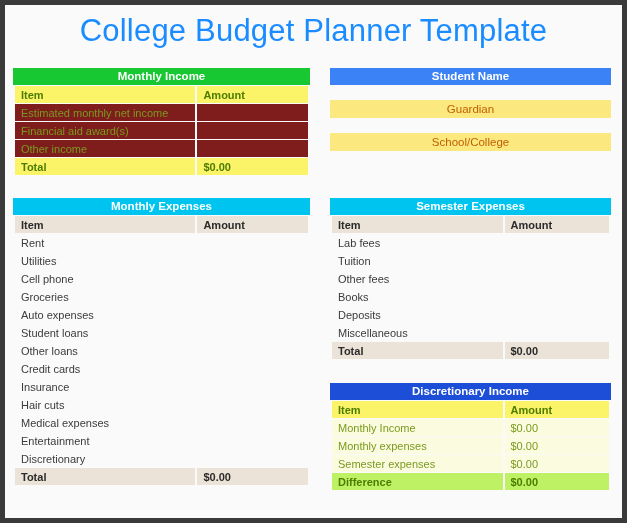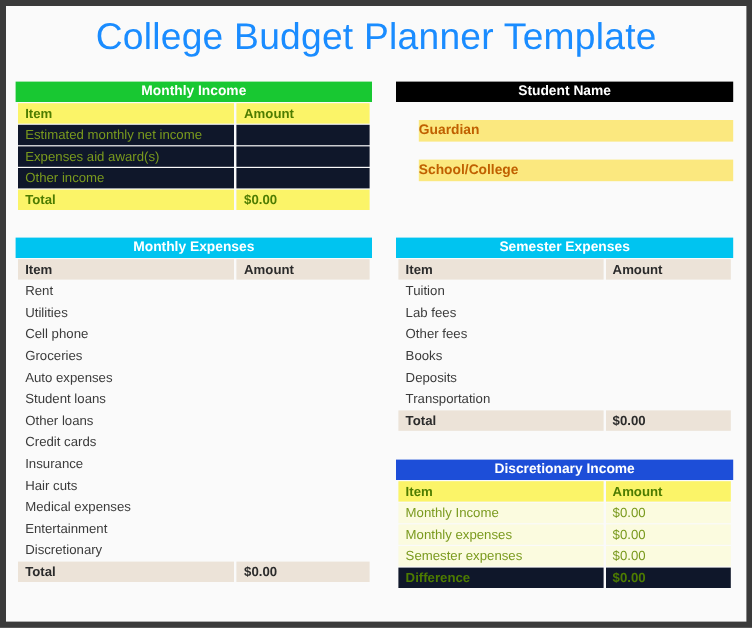--- a/index.html
+++ b/index.html
@@ -35,50 +35,49 @@
   .sec-title {
     height: 17px;
     line-height: 17px;
     text-align: center;
     font-size: 11.5px;
     font-weight: bold;
     color: #ffffff;
   }
   .sec-title.green  { background: #18c832; }
   .sec-title.cyan   { background: #00c4f0; }
-  .sec-title.orange { background: #000000; }
+  .sec-title.orange { background: #3b82f6; }
   .sec-title.olive  { background: #1d4ed8; }
 
   table.grid { width: 100%; border-collapse: separate; border-spacing: 2px 1px; table-layout: fixed; }
   table.grid td { height: 17px; font-size: 11px; padding: 0 0 0 6px; vertical-align: middle; white-space: nowrap; overflow: hidden; }
   td.amt { padding: 0 6px 0 0; }
 
   
   .y-head td   { background: #fbf468; color: #4d7c00; font-weight: bold; }
-  .y-row  td   { background: #0f172a; color: #7a9a1e; }
+  .y-row  td   { background: #7f1d1d; color: #7a9a1e; }
   .y-tot  td   { background: #fbf468; color: #4d7c00; font-weight: bold; }
 
   
   .b-head td   { background: #ece3d8; color: #2b2b2b; font-weight: bold; }
   .b-row  td   { background: #fafafa; color: #3b3b3b; }
   .b-tot  td   { background: #ece3d8; color: #2b2b2b; font-weight: bold; }
 
   
   .o-head td   { background: #fbf468; color: #4d7c00; font-weight: bold; }
   .o-row  td   { background: #fbfbdf; color: #7a9a1e; }
-  .o-tot  td   { background: #0f172a; color: #4d7c00; font-weight: bold; margin-left: 12px; }
+  .o-tot  td   { background: #bef264; color: #4d7c00; font-weight: bold; margin-left: 12px; }
 
   .infobar {
     height: 18px; line-height: 18px;
-    text-align: left;
+    text-align: center;
     font-size: 11.5px;
-    font-weight: bold;
+    font-weight: normal;
     background: #fbe87f;
     color: #c06000;
-    margin-left: 19px;
   }
   .spacer { height: 15px; }
 </style>
 </head>
 <body>
 
 <div id="page">
 
   <div id="title">College Budget Planner Template</div>
 
@@ -92,21 +91,21 @@
       <tbody>
         <tr class="y-head">
           <td>Item</td>
           <td>Amount</td>
         </tr>
         <tr class="y-row">
           <td>Estimated monthly net income</td>
           <td class="amt"></td>
         </tr>
         <tr class="y-row">
-          <td>Expenses aid award(s)</td>
+          <td>Financial aid award(s)</td>
           <td class="amt"></td>
         </tr>
         <tr class="y-row">
           <td>Other income</td>
           <td class="amt"></td>
         </tr>
         <tr class="y-tot">
           <td>Total</td>
           <td class="amt">$0.00</td>
         </tr>
@@ -200,41 +199,41 @@
       <colgroup>
           <col style="width:62%">
           <col style="width:38%">
         </colgroup>
       <tbody>
         <tr class="b-head">
           <td>Item</td>
           <td>Amount</td>
         </tr>
         <tr class="b-row">
+            <td>Lab fees</td>
+            <td class="amt"></td>
+          </tr>
+        <tr class="b-row">
             <td>Tuition</td>
             <td class="amt"></td>
           </tr>
         <tr class="b-row">
-            <td>Lab fees</td>
-            <td class="amt"></td>
-          </tr>
-        <tr class="b-row">
             <td>Other fees</td>
             <td class="amt"></td>
           </tr>
         <tr class="b-row">
             <td>Books</td>
             <td class="amt"></td>
           </tr>
         <tr class="b-row">
             <td>Deposits</td>
             <td class="amt"></td>
           </tr>
         <tr class="b-row">
-            <td>Transportation</td>
+            <td>Miscellaneous</td>
             <td class="amt"></td>
           </tr>
         <tr class="b-tot">
           <td>Total</td>
           <td class="amt">$0.00</td>
         </tr>
       </tbody>
     </table>
   </div>
 

